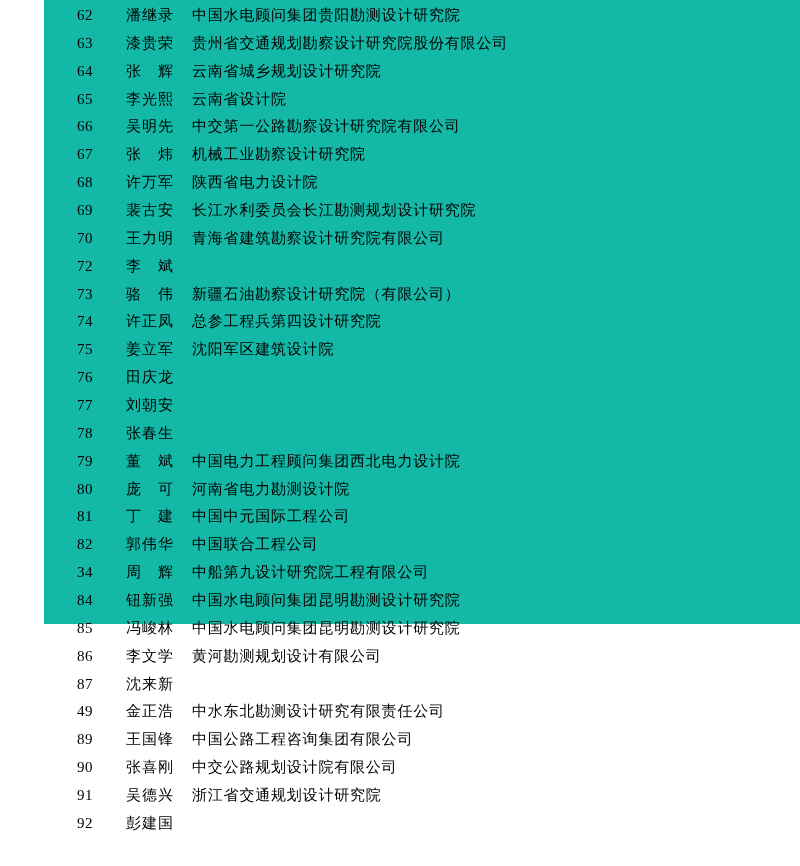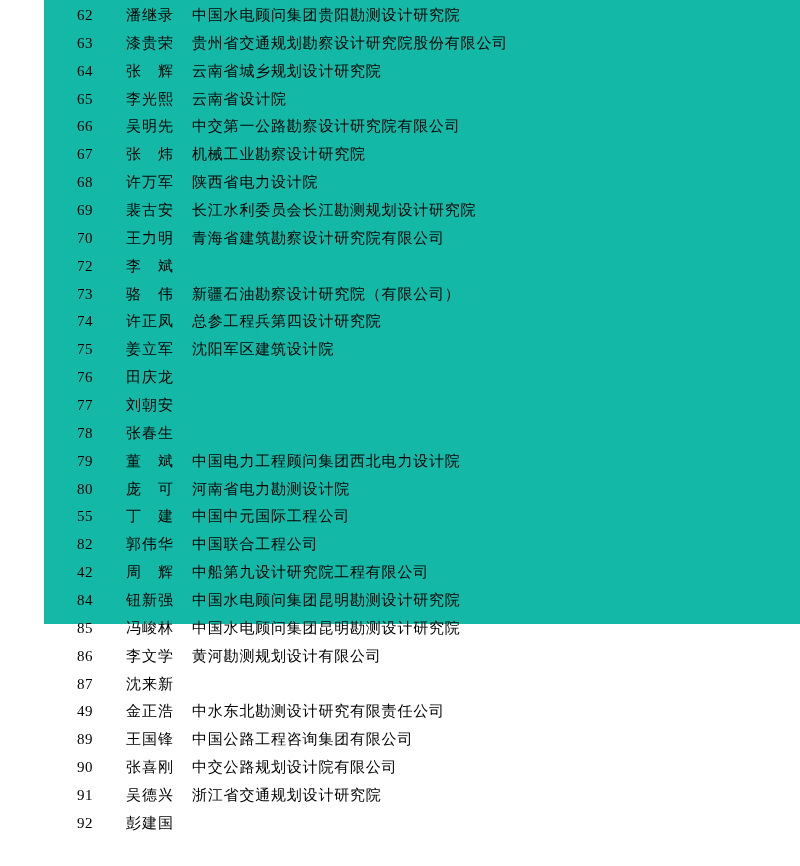--- a/index.html
+++ b/index.html
@@ -140,31 +140,31 @@
       <span class="cell-no">79</span>
       <span class="cell-name">董　斌</span>
       <span class="cell-org">中国电力工程顾问集团西北电力设计院</span>
     </div>
       <div class="row">
       <span class="cell-no">80</span>
       <span class="cell-name">庞　可</span>
       <span class="cell-org">河南省电力勘测设计院</span>
     </div>
       <div class="row">
-      <span class="cell-no">55</span>
+      <span class="cell-no">81</span>
       <span class="cell-name">丁　建</span>
       <span class="cell-org">中国中元国际工程公司</span>
     </div>
       <div class="row">
       <span class="cell-no">82</span>
       <span class="cell-name">郭伟华</span>
       <span class="cell-org">中国联合工程公司</span>
     </div>
       <div class="row">
-      <span class="cell-no">42</span>
+      <span class="cell-no">34</span>
       <span class="cell-name">周　辉</span>
       <span class="cell-org">中船第九设计研究院工程有限公司</span>
     </div>
       <div class="row">
       <span class="cell-no">84</span>
       <span class="cell-name">钮新强</span>
       <span class="cell-org">中国水电顾问集团昆明勘测设计研究院</span>
     </div>
       <div class="row">
       <span class="cell-no">85</span>

